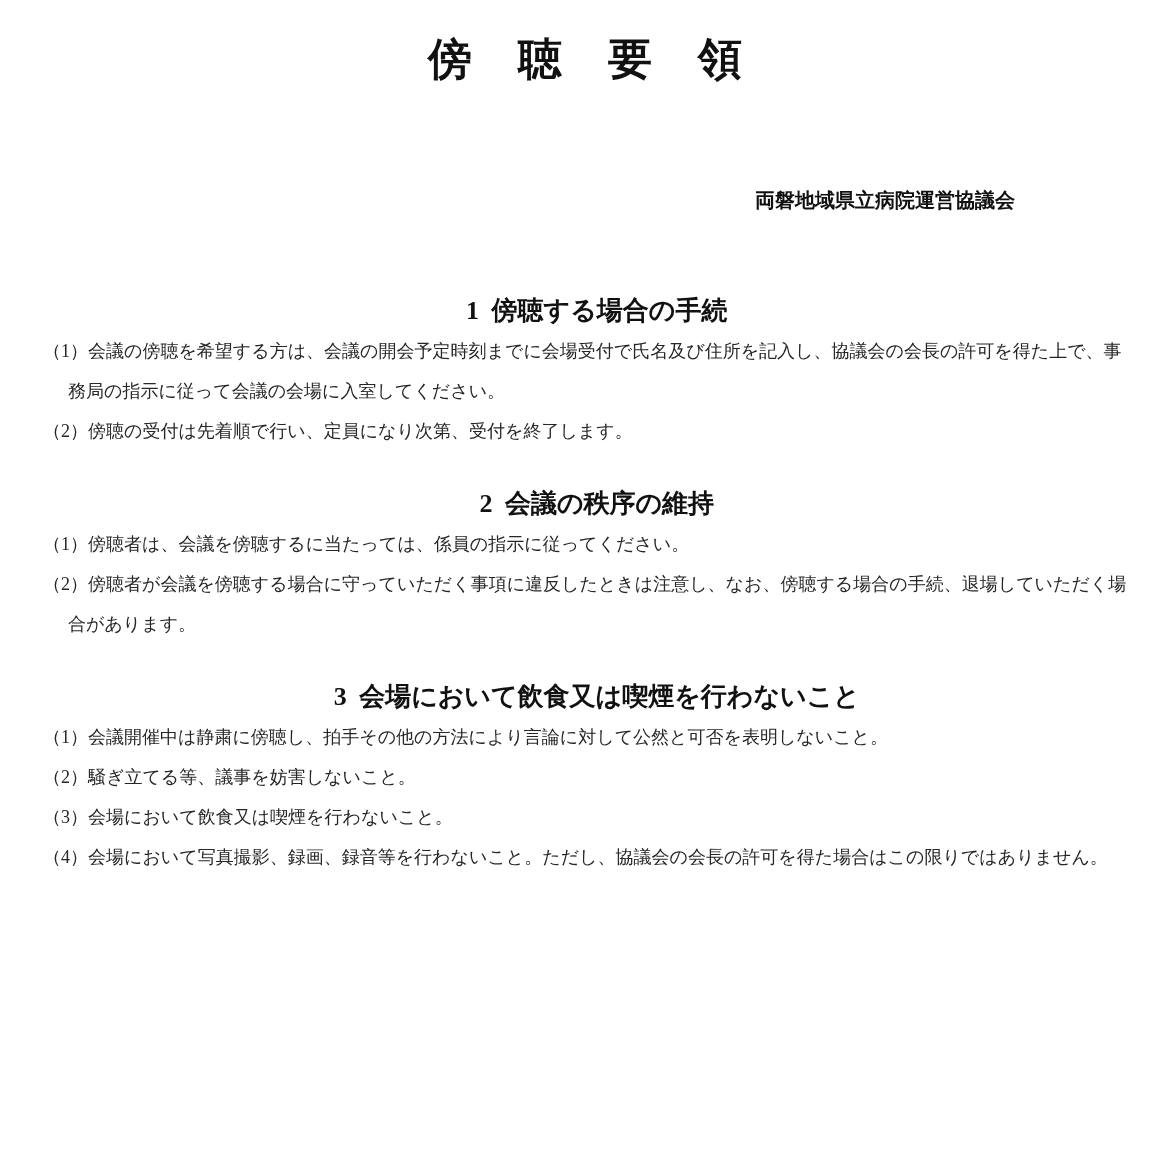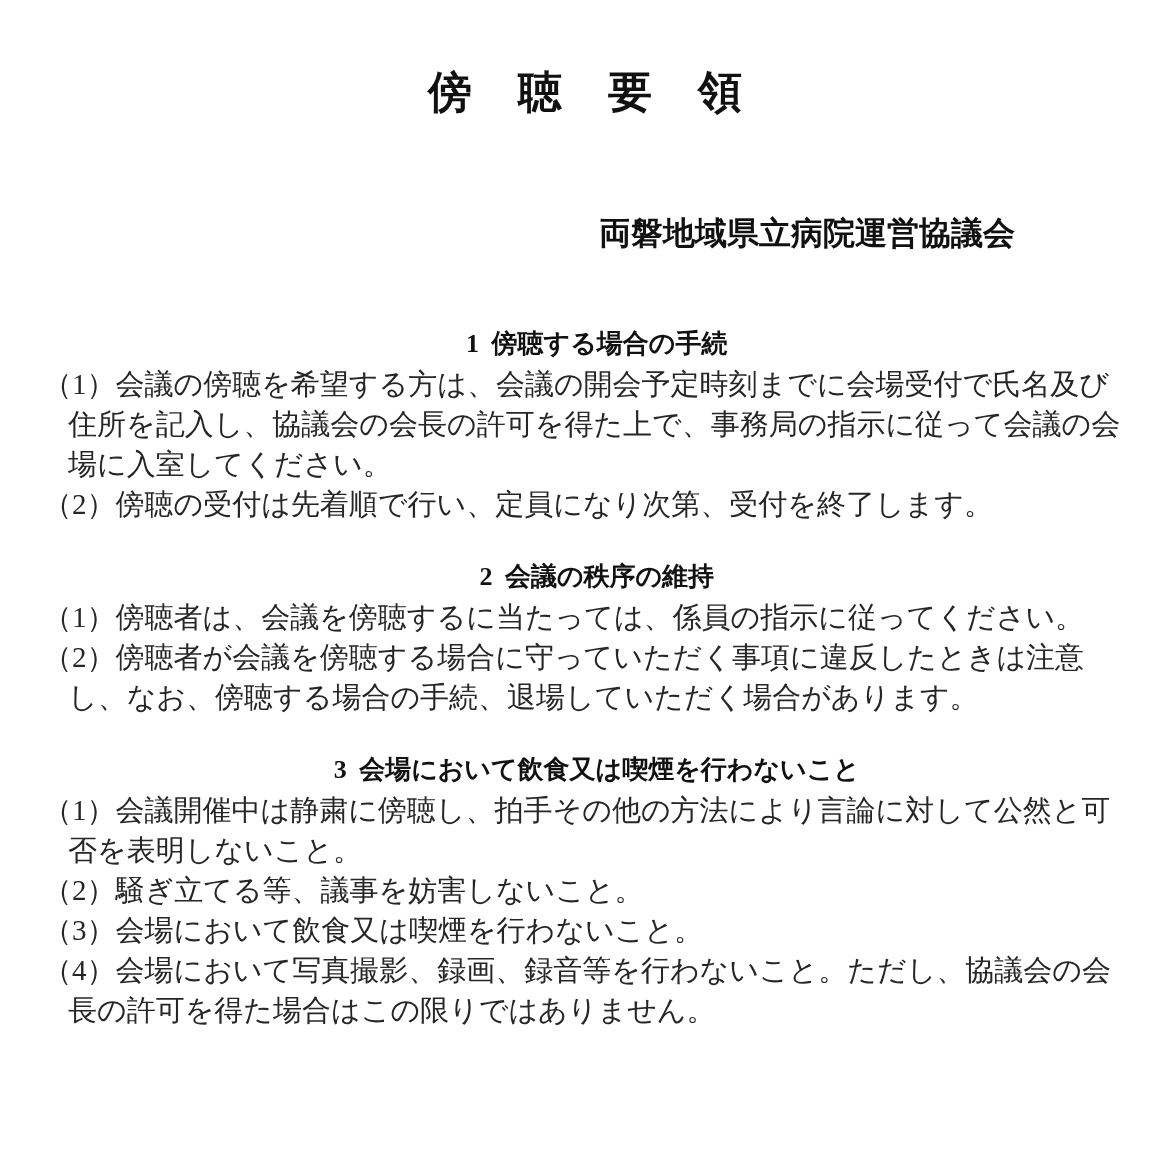--- a/index.html
+++ b/index.html
@@ -6,39 +6,39 @@
     margin: 0;
     padding: 0;
     background: #ffffff;
   }
   .page {
     position: relative;
     width: 1168px;
     height: 1150px;
     box-sizing: border-box;
     background: #ffffff;
-    padding: 43px 40px 0 43px;
+    padding: 10px 40px 0 43px;
     font-family: "Liberation Serif", "DejaVu Serif", serif;
     color: #262626;
     overflow: hidden;
   }
   .title {
     margin: 22px 0 0 0;
     text-align: center;
     font-size: 44px;
     line-height: 1.25;
     font-weight: bold;
     letter-spacing: 1px;
     color: #111111;
   }
   .org {
     margin-top: 95px;
     text-align: right;
     padding-right: 113px;
-    font-size: 32px;
+    font-size: 20px;
     line-height: 37px;
     font-weight: bold;
     color: #111111;
   }
   .section { margin-top: 33px; }
   .section.sec-first { margin-top: 72px; }
   .sec-heading {
     font-size: 26px;
     line-height: 40px;
     font-weight: bold;
@@ -51,21 +51,21 @@
     width: 38px;
   }
   .intro {
     margin: 0;
     font-size: 25px;
     line-height: 40px;
     padding-left: 35px;
   }
   .item {
     margin: 0;
-    font-size: 29px;
+    font-size: 18px;
     line-height: 40px;
     padding-left: 25px;
     text-indent: -25px;
   }
 </style>
 </head>
 <body>
 
 <div class="page">
 

